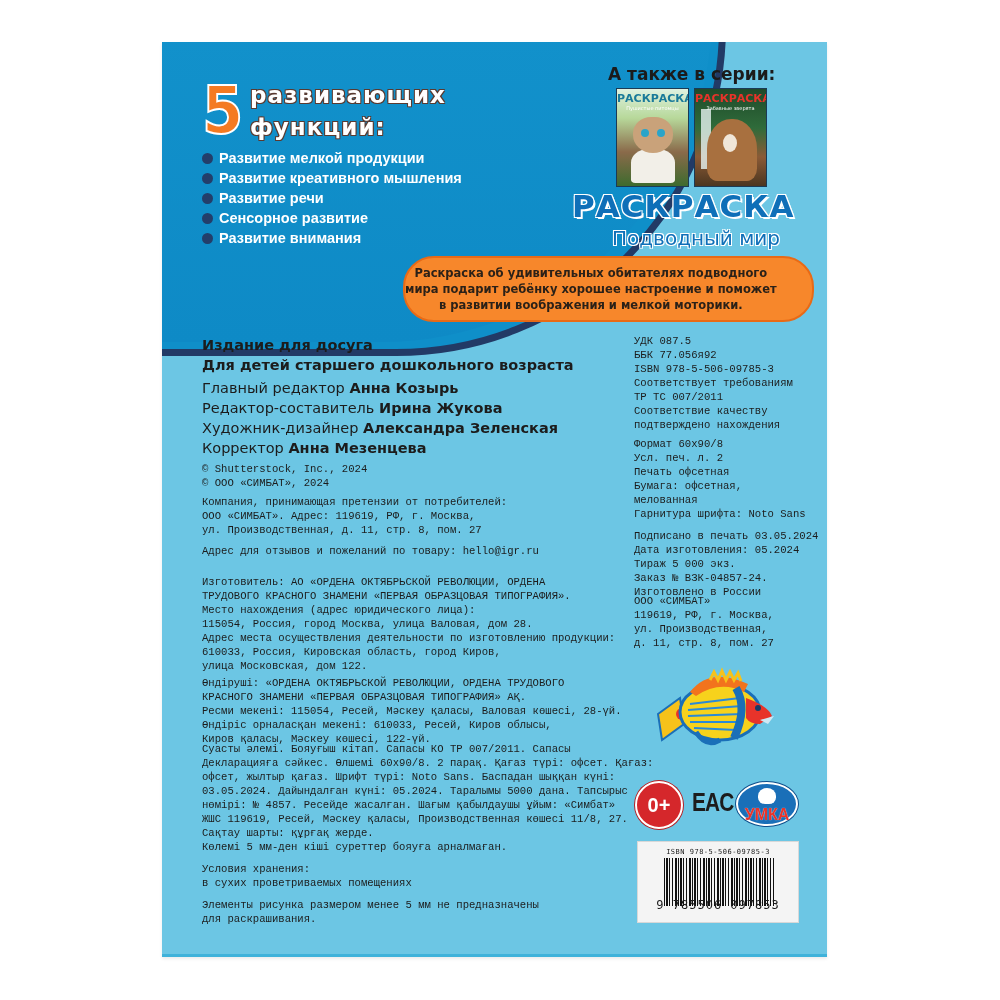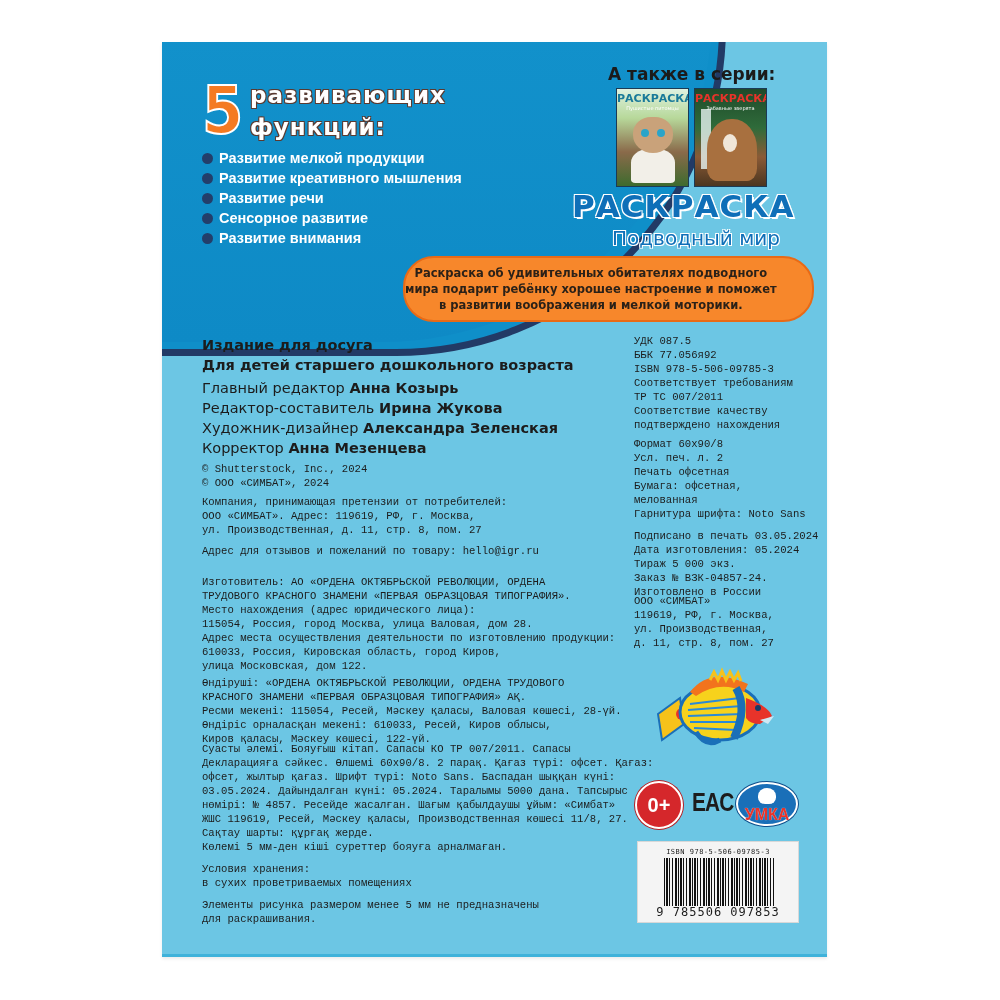--- a/index.html
+++ b/index.html
@@ -61,21 +61,21 @@
   .fish { position:absolute; left:650px; top:662px; width:130px; height:90px; }
   .badge-age { position:absolute; left:635px; top:781px; width:44px; height:44px; border-radius:50%; background:#d5272b; border:2px solid #ffffff; box-shadow:0 0 0 1px #b71c20; color:#ffffff; font-weight:bold; font-size:20px; display:flex; align-items:center; justify-content:center; font-family:"Liberation Sans", sans-serif; }
   .eac { position:absolute; left:692px; top:787px; font-size:26px; font-weight:bold; color:#1c1c1c; letter-spacing:-1px; font-family:"Liberation Sans", sans-serif; transform:scaleX(0.8); transform-origin:left; }
   .umka { position:absolute; left:736px; top:782px; width:58px; height:40px; border-radius:50%; background:#1a6fb8; border:2px solid #ffffff; box-shadow:0 0 0 1px #0d4d8a; }
   .umka-bear { position:absolute; left:20px; top:4px; width:18px; height:16px; background:#ffffff; border-radius:50% 50% 40% 40%; }
   .umka-text { position:absolute; left:0; right:0; top:22px; text-align:center; font-size:16px; font-weight:bold; color:#e8332a; font-family:"Liberation Sans", sans-serif; text-shadow:0 0 1px #fff; }
 
   .barcode-box { position:absolute; left:637px; top:841px; width:160px; height:80px; background:#f4f4f4; border:1px solid #d8d8d8; }
   .barcode-isbn { position:absolute; top:6px; left:0; right:0; text-align:center; font-family:"DejaVu Sans Mono", monospace; font-size:7px; color:#1c1c1c; letter-spacing:.5px; }
   .bars { position:absolute; left:26px; top:16px; width:110px; height:48px; background:repeating-linear-gradient(90deg,#111 0 1px,#f4f4f4 1px 2px,#111 2px 4px,#f4f4f4 4px 5px,#111 5px 6px,#f4f4f4 6px 8px,#111 8px 9px,#f4f4f4 9px 11px,#111 11px 13px,#f4f4f4 13px 14px); }
-  .barcode-digits { position:absolute; bottom:3px; left:0; right:0; text-align:center; font-family:"DejaVu Sans Mono", monospace; font-size:12px; color:#1c1c1c; letter-spacing:1px; }
+  .barcode-digits { position:absolute; bottom:10px; left:0; right:0; text-align:center; font-family:"DejaVu Sans Mono", monospace; font-size:12px; color:#1c1c1c; letter-spacing:1px; }
 </style>
 </head>
 <body>
 
 <div class="cover">
   <div class="dark-blob"></div>
   <div class="dark-blob-inner"></div>
   <div class="cover-bottom-edge"></div>
 </div>
 

